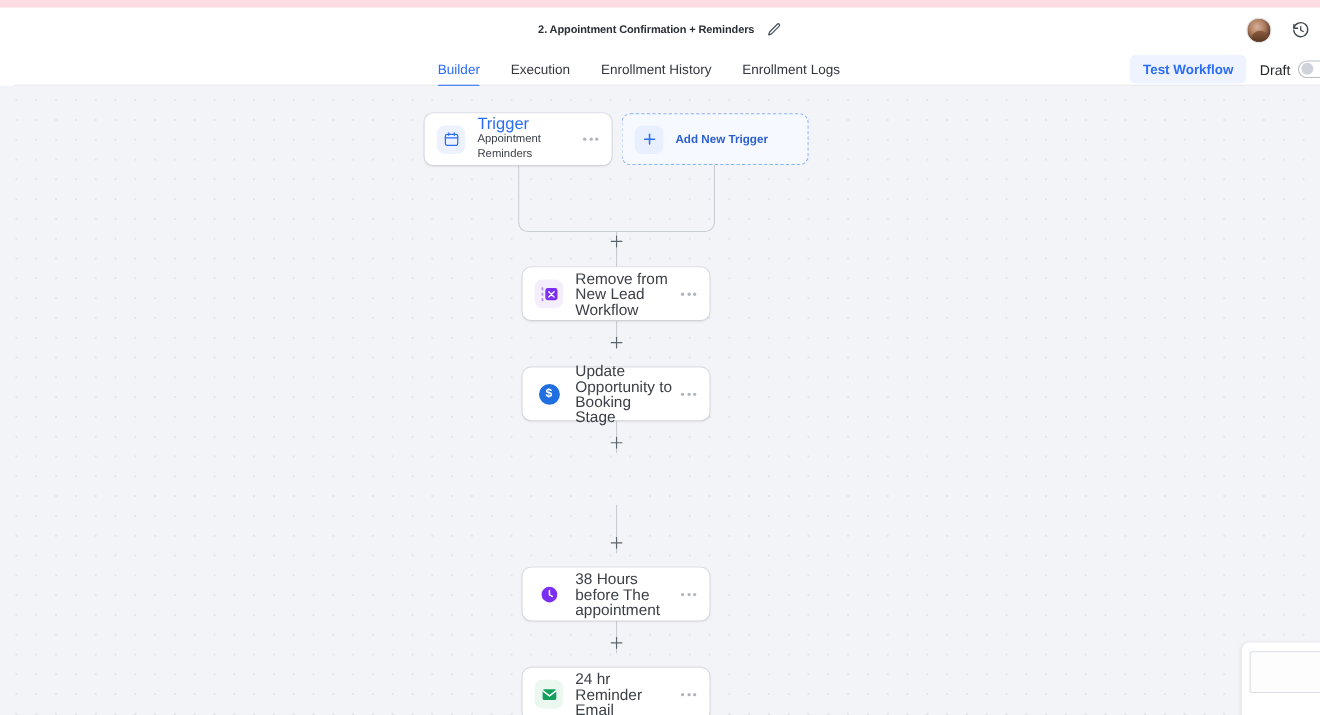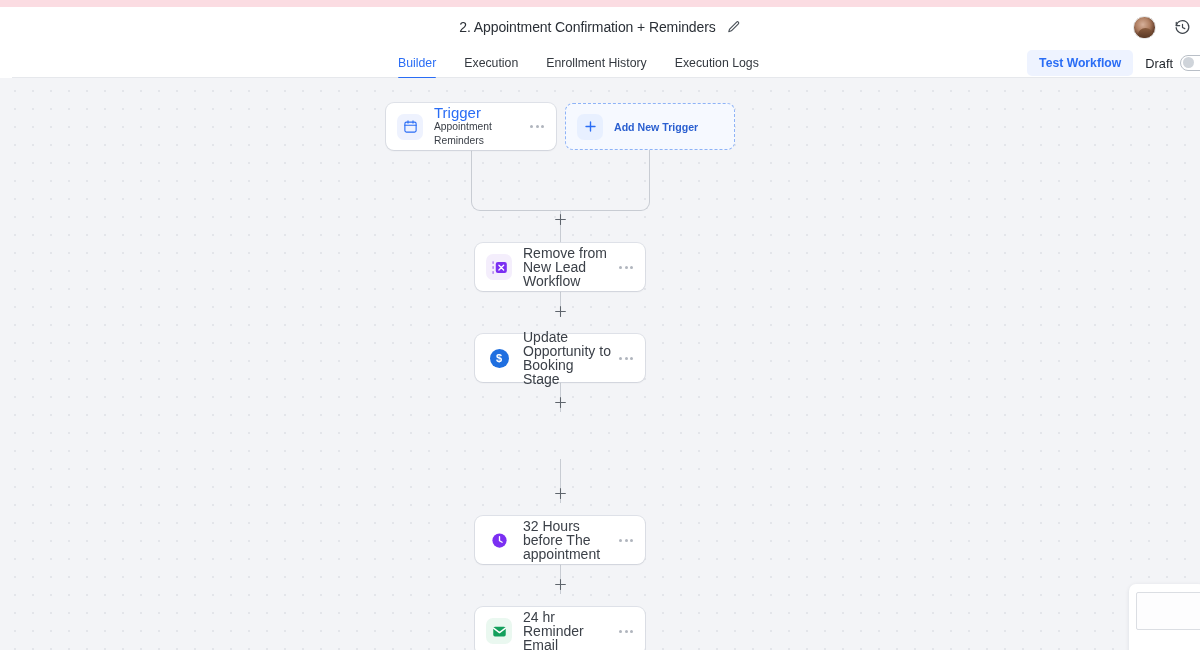--- a/index.html
+++ b/index.html
@@ -21,21 +21,21 @@
 
   
   .header {
     position: absolute; top: 7px; left: 0;
     width: 1200px; height: 40px;
     background: #ffffff;
     display: flex; align-items: center; justify-content: center;
   }
   .header-title-wrap { display: flex; align-items: center; gap: 11px; }
   .header-title {
-    font-size: 14px; font-weight: normal; color: #2a2f36;
+    font-size: 10px; font-weight: bold; color: #2a2f36;
     letter-spacing: -0.1px;
   }
   .pencil-icon { width: 14px; height: 14px; display: block; color: #4a5159; cursor: pointer; }
   .header-right {
     position: absolute; right: 8px; top: 0; height: 40px;
     display: flex; align-items: center; gap: 16px;
   }
   .avatar {
     width: 23px; height: 23px; border-radius: 50%;
     background: radial-gradient(circle at 42% 36%, #d6b09a 0%, #b07f62 38%, #6b4430 66%, #3c2519 100%);
@@ -219,21 +219,21 @@
         </svg>
       </div>
     </div>
   </div>
 
   <div class="tabbar">
     <div class="tabs">
       <div class="tab active">Builder</div>
       <div class="tab">Execution</div>
       <div class="tab">Enrollment History</div>
-      <div class="tab">Execution Logs</div>
+      <div class="tab">Enrollment Logs</div>
     </div>
     <div class="tabbar-right">
       <button class="test-workflow-btn">Test Workflow</button>
       <div class="draft-wrap">
         <span class="draft-label">Draft</span>
         <div class="toggle"></div>
       </div>
     </div>
   </div>
 
@@ -349,21 +349,21 @@
 
 
     <div class="node act" style="top:438px; height:48px;">
       <div class="node-icon ic-purple">
         <svg viewBox="0 0 24 24" width="19" height="19">
           <circle cx="12" cy="12" r="9" fill="#7b2ff2"></circle>
           <path d="M12 7.2v5.1l3.3 1.9" fill="none" stroke="#ffffff" stroke-width="1.7" stroke-linecap="round" stroke-linejoin="round"></path>
         </svg>
       </div>
       <div class="node-body">
-        <div class="node-title">32 Hours before The appointment</div>
+        <div class="node-title">38 Hours before The appointment</div>
       </div>
       <div class="dots">
           <i></i>
           <i></i>
           <i></i>
         </div>
     </div>
 
     <div class="node act" style="top:529px; height:48px;">
       <div class="node-icon ic-green">

